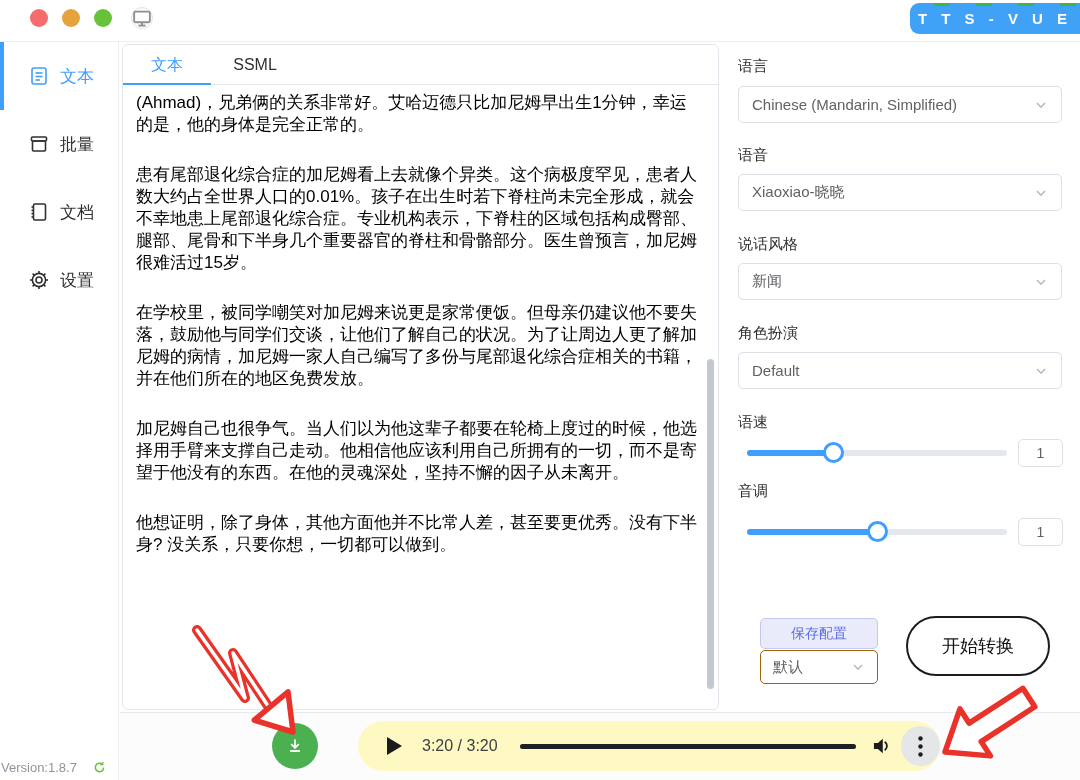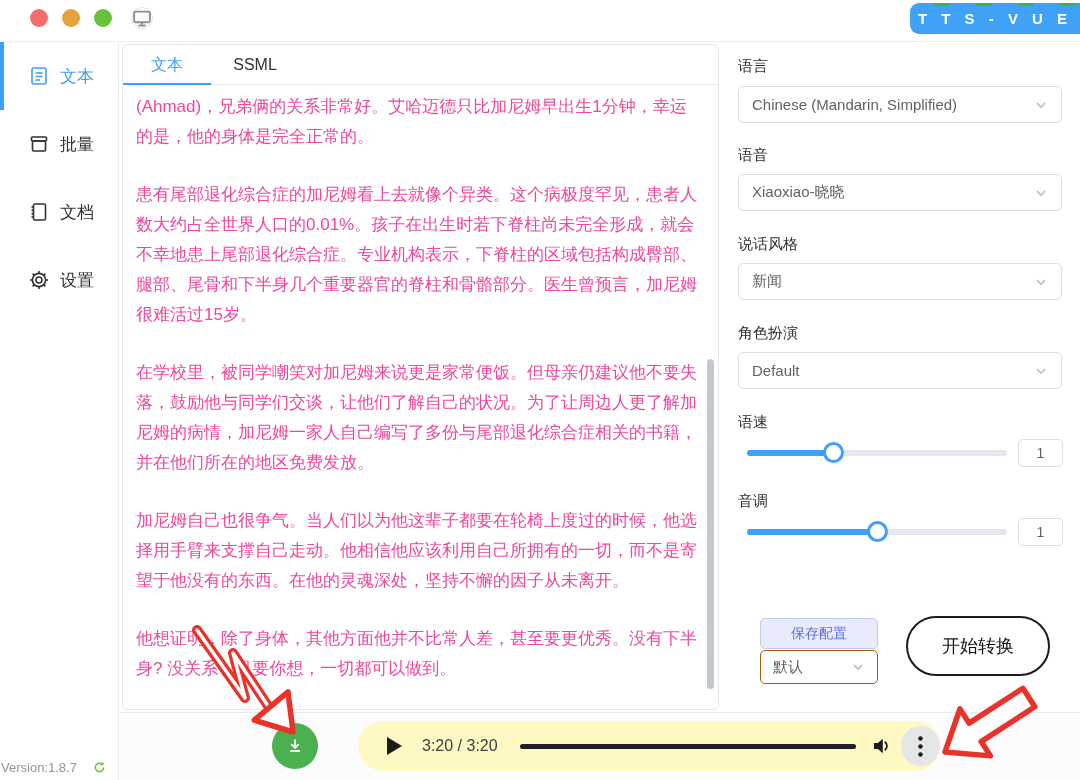--- a/index.html
+++ b/index.html
@@ -23,21 +23,21 @@
   .side-item.active::before { content:""; position:absolute; left:0; top:0; bottom:0; width:4px; background:#409EFF; }
   .side-icon { width:20px; height:20px; display:inline-flex; }
   .version { position:absolute; left:1px; bottom:5px; font-size:13px; color:#90959c; display:flex; align-items:center; gap:16px; white-space:nowrap; }
 
   
   .editor { position:absolute; left:122px; top:44px; width:597px; height:666px; border:1px solid #e4e7ed; border-radius:6px; background:#fff; overflow:hidden; }
   .tabbar { height:40px; border-bottom:1px solid #e4e7ed; display:flex; }
   .tab { width:88px; text-align:center; line-height:39px; font-size:16px; color:#303133; position:relative; cursor:pointer; }
   .tab.active { color:#409EFF; }
   .tab.active::after { content:""; position:absolute; left:0; right:0; bottom:-1px; height:2px; background:#409EFF; }
-  .textbody { height:625px; padding:7px 16px 0 13px; overflow:hidden; font-size:17px; line-height:30px; color:#ec4899; }
+  .textbody { height:625px; padding:7px 16px 0 13px; overflow:hidden; font-size:17px; line-height:22px; color:#000000; }
   .textbody p { margin:0 0 28px 0; }
   .scroll-thumb { position:absolute; right:4px; top:314px; width:7px; height:330px; border-radius:4px; background:#9aa3ad; opacity:.6; }
 
   
   .rightpanel { position:absolute; left:730px; top:42px; width:340px; height:668px; }
   .rp-label { position:absolute; left:8px; font-size:15px; color:#2f2f2f; }
   .rp-select { position:absolute; left:8px; width:324px; height:37px; border:1px solid #dcdfe6; border-radius:5px; background:#fff; display:flex; align-items:center; justify-content:space-between; padding:0 13px; font-size:15px; color:#606266; cursor:pointer; }
   .chev { width:14px; height:14px; }
   .slider { position:absolute; left:17px; width:260px; height:6px; border-radius:3px; background:#e4e7ed; cursor:pointer; }
   .slider .fill { position:absolute; left:0; top:0; bottom:0; border-radius:3px; background:#409EFF; }
@@ -183,21 +183,21 @@
         </svg>
     </div>
 
     <div class="rp-label" style="top:371px;">语速</div>
     <div class="slider speed" style="top:408px;">
       <div class="fill"></div>
       <div class="handle"></div>
     </div>
     <div class="num-input" style="top:397px;">1</div>
 
-    <div class="rp-label" style="top:450px;font-family:Liberation Mono, monospace;">音调</div>
+    <div class="rp-label" style="top:440px;font-family:Liberation Mono, monospace;">音调</div>
     <div class="slider pitch" style="top:487px;">
       <div class="fill"></div>
       <div class="handle"></div>
     </div>
     <div class="num-input" style="top:476px;">1</div>
 
     <div class="save-btn">保存配置</div>
     <div class="preset-select">
       <span>默认</span>
       <svg class="chev" viewBox="0 0 14 14" fill="none" stroke="#b4bac4" stroke-width="1.6">

